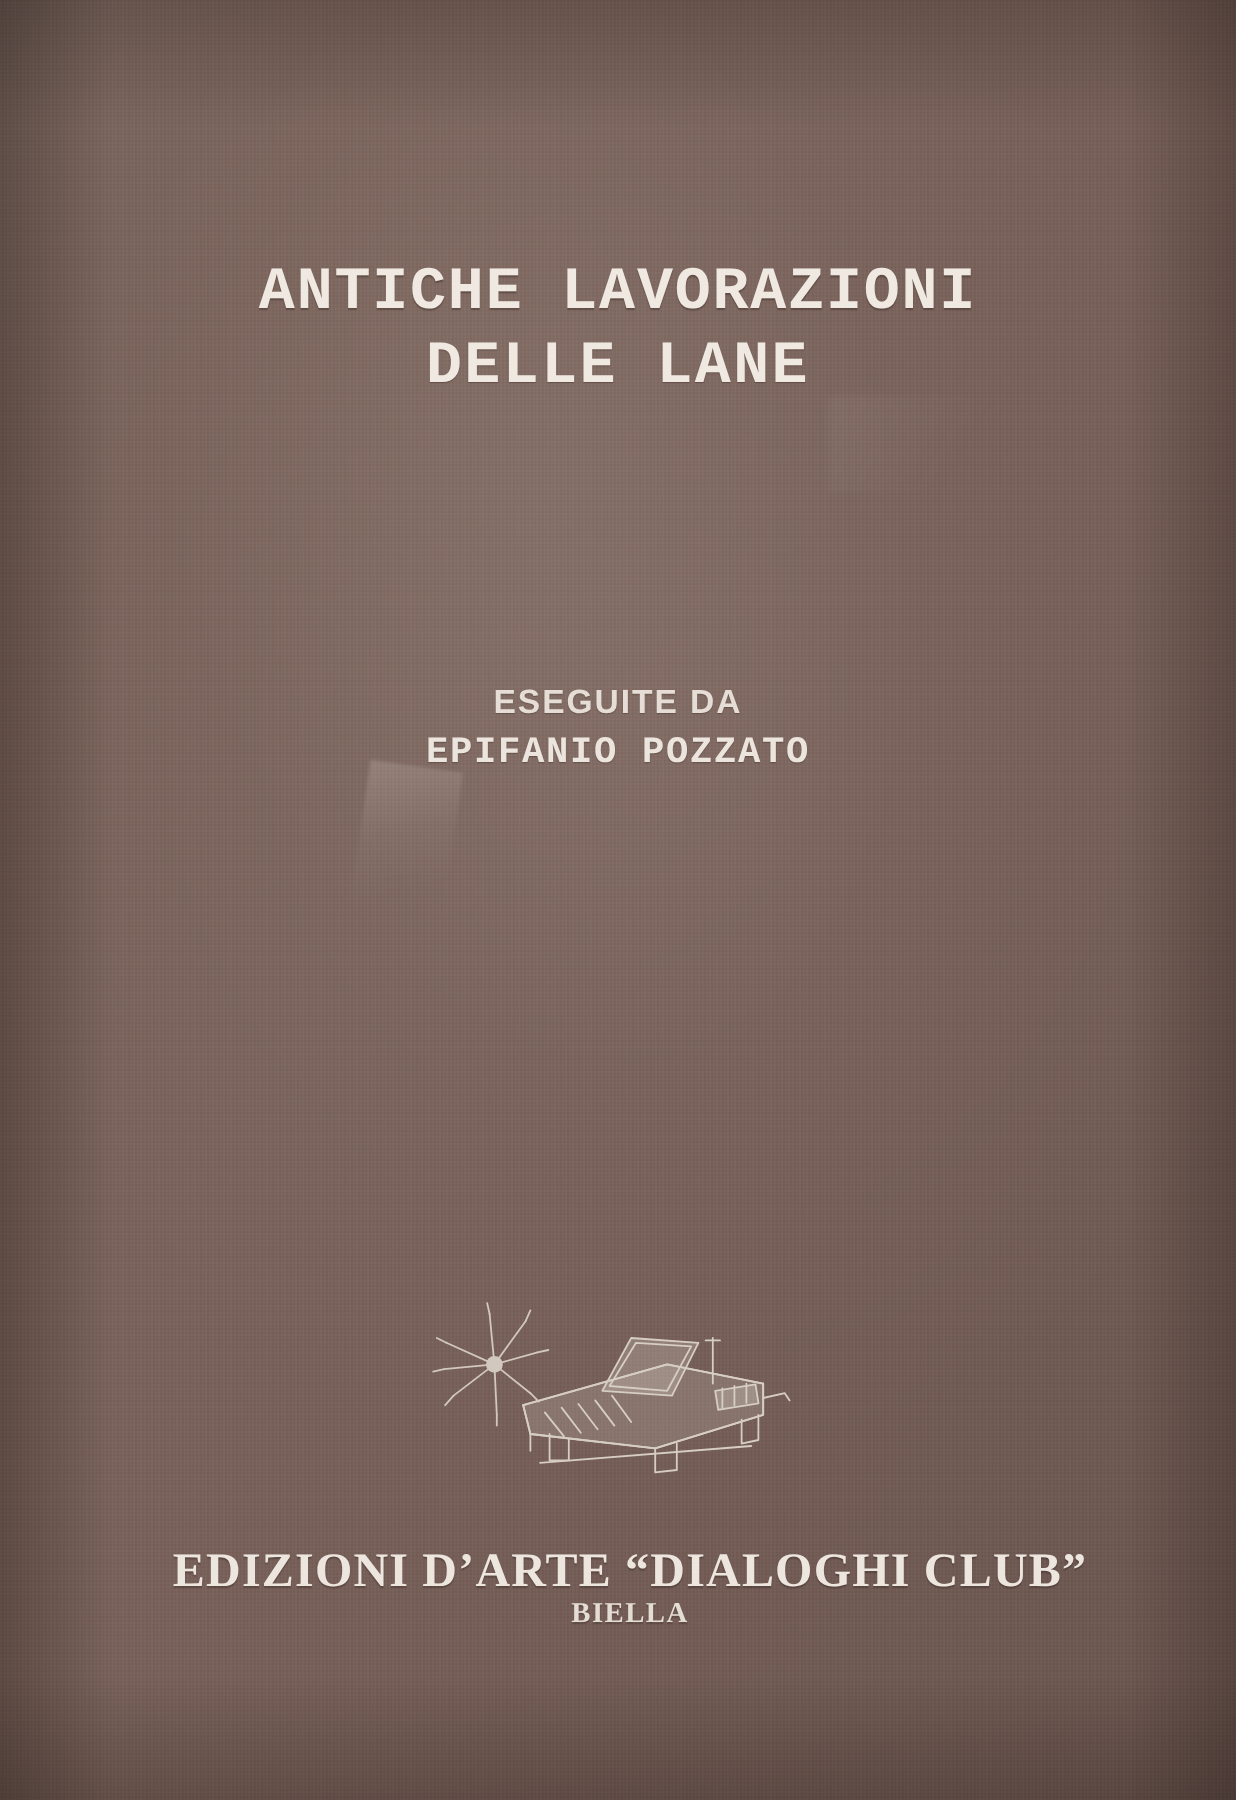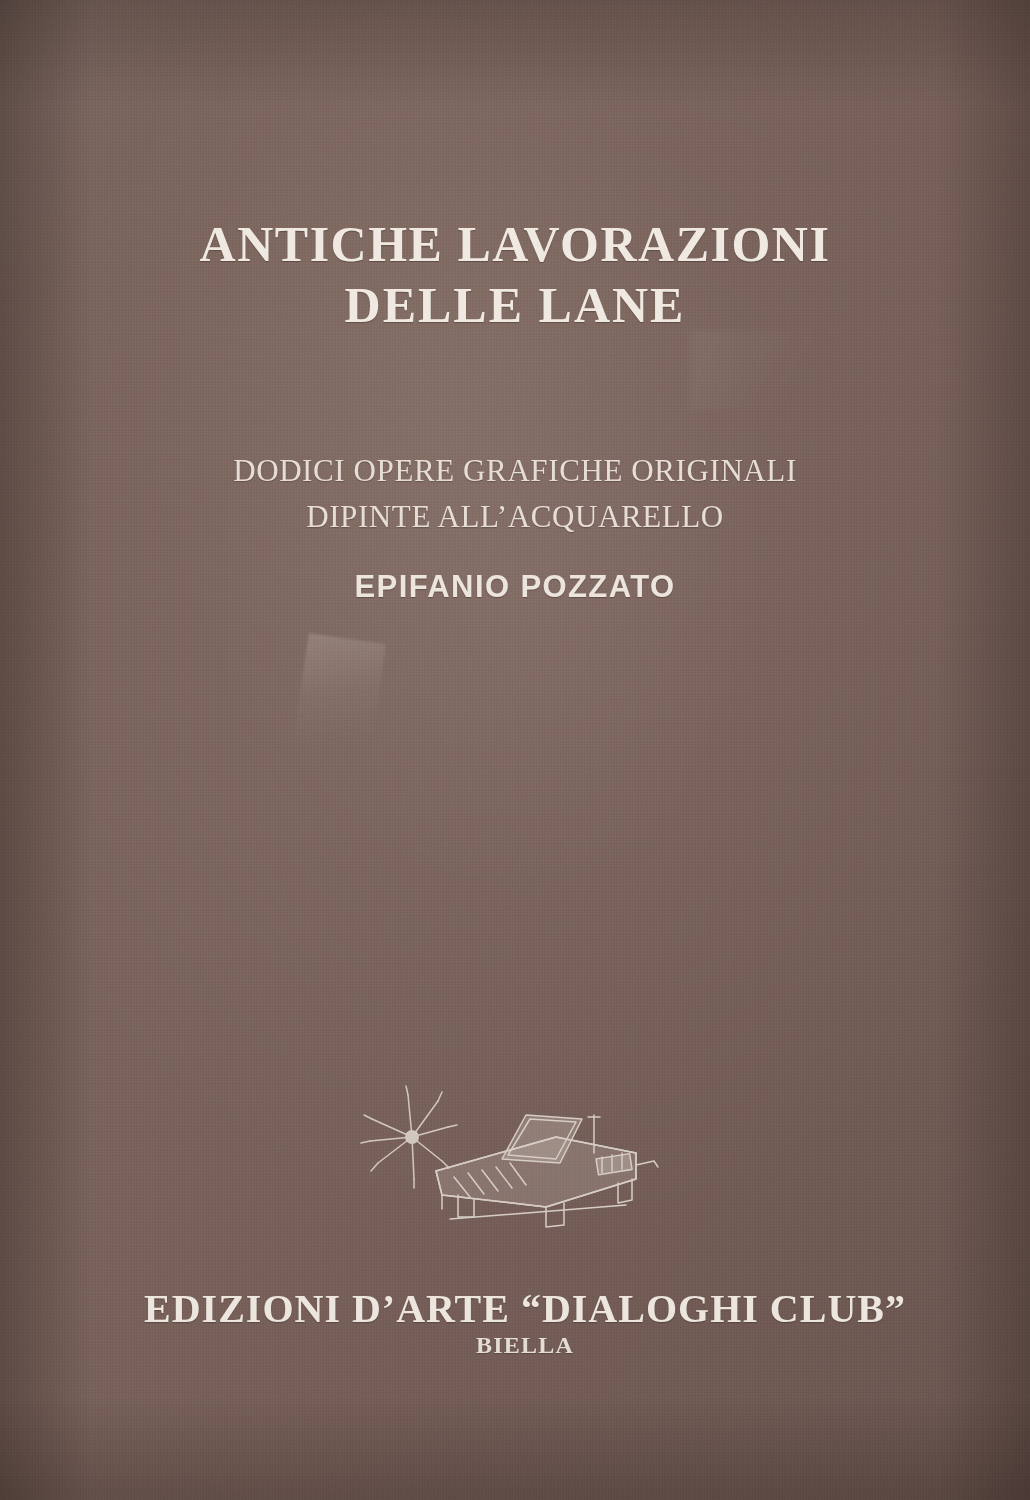--- a/index.html
+++ b/index.html
@@ -80,21 +80,21 @@
     width: 100%;
     height: 100%;
     text-align: center;
     color: #e9e2da;
   }
 
   .title {
     position: absolute;
     top: 214px;
     left: 0; right: 0;
-    font-family: Liberation Serif, serif;
+    font-family: Liberation Mono, monospace;
     font-weight: bold;
     font-size: 50px;
     letter-spacing: 1.5px;
     line-height: 1.22;
     color: #efe9e2;
     text-shadow: 0 1px 1px rgba(40,25,20,0.35);
   }
   .title .l2 { letter-spacing: 2px; }
 
   .subtitle {
@@ -117,21 +117,21 @@
   }
   .author-lead {
     font-family: "Liberation Sans", sans-serif;
     font-size: 28px;
     font-weight: bold;
     letter-spacing: 1.6px;
     color: #e6ded6;
     text-shadow: 0 1px 1px rgba(40,25,20,0.30);
   }
   .author-name {
-    font-family: Liberation Sans, sans-serif;
+    font-family: Liberation Mono, monospace;
     font-size: 31px;
     font-weight: bold;
     letter-spacing: 1.4px;
     color: #ece5de;
     text-shadow: 0 1px 1px rgba(40,25,20,0.32);
   }
 
   .emblem {
     position: absolute;
     top: 1075px;
@@ -174,26 +174,23 @@
   <div class="scuff2"></div>
   <div class="vign"></div>
 
   <div class="content">
 
     <div class="title">
       <div class="l1">ANTICHE LAVORAZIONI</div>
       <div class="l2">DELLE LANE</div>
     </div>
 
-    <div class="subtitle">
-      <div>DODICI OPERE GRAFICHE ORIGINALI</div>
-      <div>DIPINTE ALL’ACQUARELLO</div>
-    </div>
 
     <div class="author-block">
+      <div class="author-lead">ESEGUITE DA</div>
       <div class="author-name">EPIFANIO POZZATO</div>
     </div>
 
     <div class="emblem">
       <svg viewBox="0 0 330 160" width="330" height="160" xmlns="http://www.w3.org/2000/svg" fill="none" stroke="#ded6cd" stroke-width="1.5" stroke-linecap="round" stroke-linejoin="round">
 
         <g opacity="0.95">
           <circle cx="62" cy="62" r="7" fill="#ded6cd" stroke="none"></circle>
           <line x1="62" y1="62" x2="22" y2="44"></line>
           <line x1="62" y1="62" x2="20" y2="66"></line>

